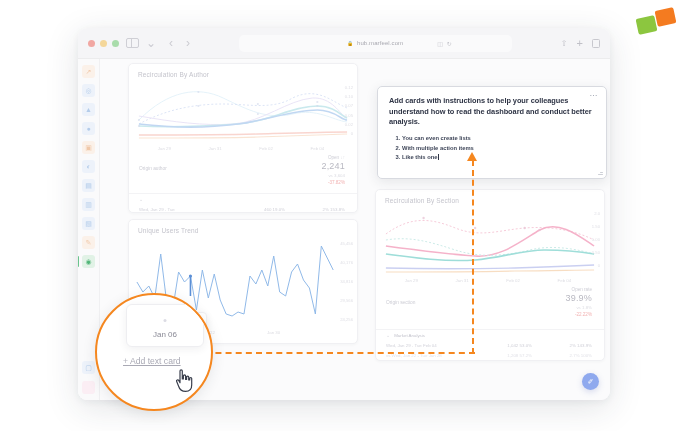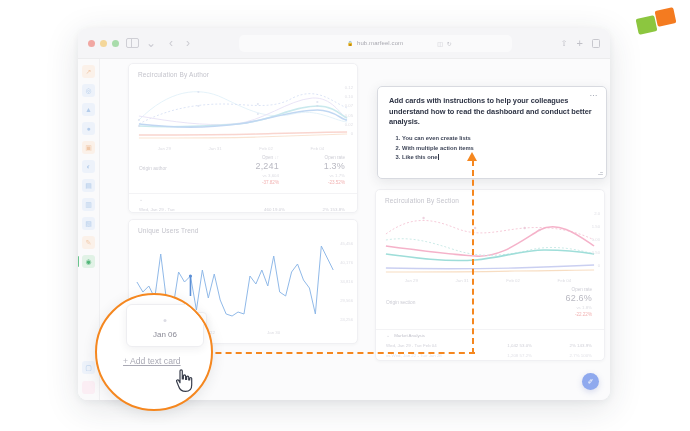--- a/index.html
+++ b/index.html
@@ -79,21 +79,21 @@
   
   .plot { position: relative; width: 100%; }
   .plot svg { display: block; width: 100%; height: 100%; }
   .xlabels { display: flex; justify-content: space-around; padding: 0 14px 0 10px; }
   .xlabels span { font-size: 4.4px; color: #dcdce2; }
   .ylabels { position: absolute; right: 4px; top: 5px; bottom: 10px;
              display: flex; flex-direction: column; justify-content: space-between; align-items: flex-end; }
   .ylabels span { font-size: 4.2px; color: #e0e0e6; }
 
   
-  .stats { display: flex; justify-content: flex-end; gap: 14px; padding: 4px 12px 0; }
+  .stats { display: flex; justify-content: flex-end; gap: 14px; padding: 4px 12px 0; flex-direction: column; }
   .stat { text-align: right; min-width: 52px; }
   .stat .lab { font-size: 4.6px; color: #cdcdd5; }
   .stat .lab .sub { color: #dedee4; }
   .stat .big { font-size: 9px; color: #b9b9c2; margin-top: 1px; letter-spacing: .2px; }
   .stat .prev { font-size: 4.4px; color: #dcdce2; margin-top: 2px; }
   .stat .delta { font-size: 4.6px; color: #f2b3b3; margin-top: 1.5px; }
 
   .row-label { position: absolute; font-size: 4.8px; color: #ccccd4; }
   .tbl { border-top: 1px solid #f3f3f5; margin-top: 4px; }
   .trow { display: flex; align-items: center; padding: 2.5px 12px 2.5px 10px; font-size: 4.4px; color: #d2d2da; }
@@ -283,26 +283,20 @@
           </div>
 
           <div class="stats">
             <div class="stat">
               <div class="lab"><span>Open</span>
                 <span class="sub">↓↑</span></div>
               <div class="big">2,241</div>
               <div class="prev">vs 3,604</div>
               <div class="delta">-37.82%</div>
             </div>
-            <div class="stat">
-              <div class="lab"><span>Open rate</span></div>
-              <div class="big">1.3%</div>
-              <div class="prev">vs 1.7%</div>
-              <div class="delta">-23.52%</div>
-            </div>
           </div>
 
           <div class="row-label" style="left:10px; top:102px;">Origin author</div>
 
           <div class="tbl" style="margin-top:8px;">
             <div class="trow grp">
               <span class="caret">⌄</span>
               <span class="nm"></span>
             </div>
             <div class="trow">
@@ -376,21 +370,21 @@
           <div class="xlabels">
             <span>Jan 29</span>
             <span>Jan 31</span>
             <span>Feb 02</span>
             <span>Feb 04</span>
           </div>
 
           <div class="stats">
             <div class="stat">
               <div class="lab"><span>Open rate</span></div>
-              <div class="big">62.6%</div>
+              <div class="big">39.9%</div>
               <div class="prev">vs 1.8%</div>
               <div class="delta">-22.22%</div>
             </div>
           </div>
 
           <div class="row-label" style="left:10px; top:110px;">Origin section</div>
 
           <div class="tbl" style="margin-top:12px;">
             <div class="trow grp">
               <span class="caret">⌄</span>

